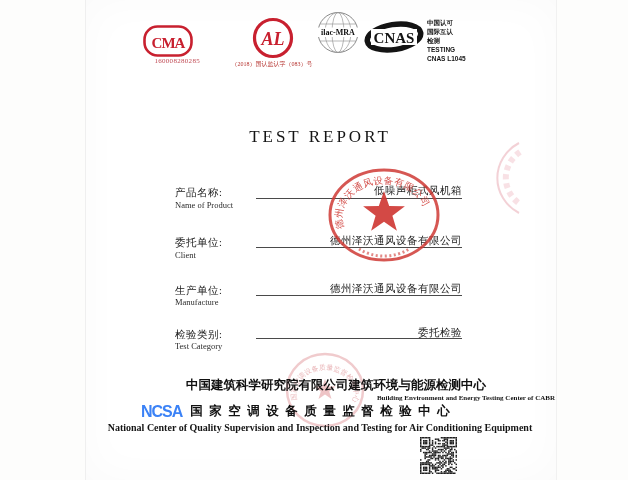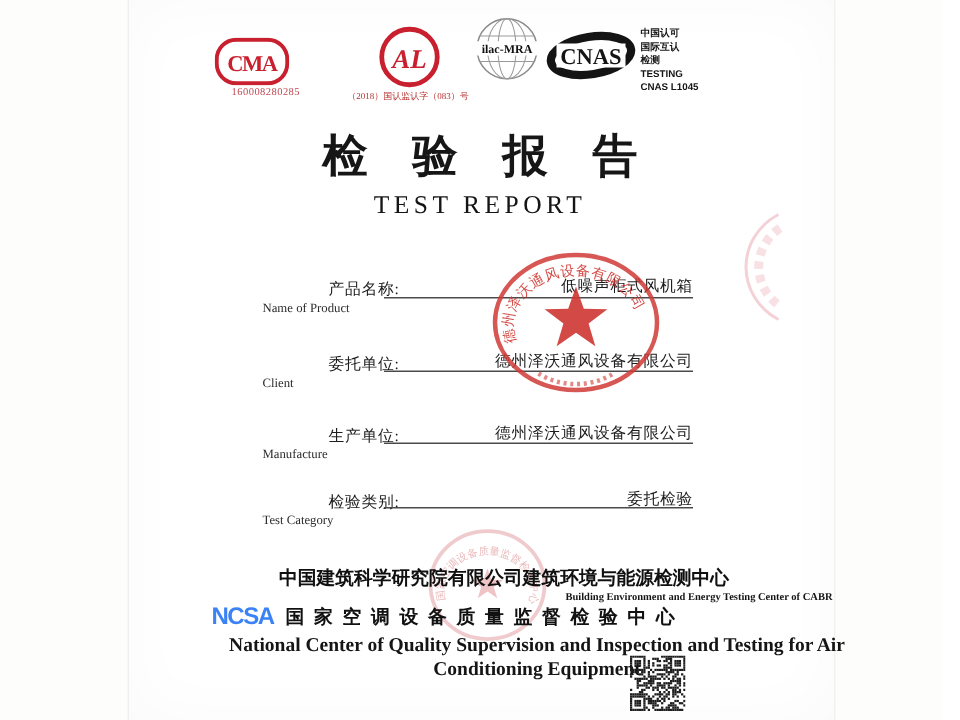--- a/index.html
+++ b/index.html
@@ -12,31 +12,31 @@
   
   .cma-num{left:136px;top:57px;width:64px;text-align:right;font-size:7px;color:#c04a54;letter-spacing:.3px;}
   .cal-cap{left:228px;top:60px;width:88px;text-align:center;font-size:6px;color:#b5322e;}
   .cnas-block{left:427px;top:18px;width:52px;font-size:6.5px;line-height:9px;font-weight:bold;color:#151515;white-space:nowrap;font-family:"Liberation Sans",sans-serif;}
   
   .title-cn{left:85px;top:84px;width:470px;text-align:center;font-size:30px;font-weight:bold;
             letter-spacing:30px;text-indent:30px;color:#161616;}
   .title-en{left:85px;top:127px;width:470px;text-align:center;font-size:17px;letter-spacing:3px;color:#141414;}
   .report-no{left:85px;top:151px;width:470px;text-align:center;font-size:9px;letter-spacing:1px;color:#222;}
   
-  .f-cn{left:175px;font-size:10.5px;letter-spacing:.5px;color:#1c1c1c;margin-left:44px;}
+  .f-cn{left:175px;font-size:10.5px;letter-spacing:.5px;color:#1c1c1c;}
   .f-en{left:175px;font-size:8.5px;color:#2b2b2b;}
   .f-line{left:256px;width:206px;height:1px;background:#4a4a4a;}
   .f-val{left:256px;width:206px;text-align:right;font-size:10.5px;color:#1c1c1c;letter-spacing:.5px;}
   
   .ft1{left:85px;top:377px;width:470px;text-align:center;font-size:12.5px;font-weight:bold;color:#101010;margin-left:16px;}
   .ft1en{left:85px;top:394px;width:470px;text-align:right;font-size:7px;font-weight:bold;color:#151515;}
   .ncsa{left:141px;top:403px;font-size:16px;font-weight:bold;color:#3b82f6;font-family:"Liberation Sans",sans-serif;letter-spacing:-1px;}
   .ft2{left:85px;top:403px;width:470px;text-align:center;font-size:12.5px;font-weight:bold;
        letter-spacing:6.5px;text-indent:6.5px;color:#111;}
-  .ft2en{left:85px;top:422px;width:470px;text-align:center;font-size:13px;font-weight:bold;color:#151515;margin-left:38px;}
+  .ft2en{left:85px;top:422px;width:470px;text-align:center;font-size:10px;font-weight:bold;color:#151515;}
   svg text{font-family:"Liberation Serif","DejaVu Serif",serif;}
 </style>
 </head>
 <body>
 
 <div id="canvas">
   <div id="scan" class="abs"></div>
 
   <svg class="abs" style="left:143px;top:25px" width="50" height="32" viewBox="0 0 50 32">
     <rect x="1.5" y="1.5" width="47" height="29" rx="13" fill="none" stroke="#c8202f" stroke-width="2.6"></rect>
@@ -66,21 +66,20 @@
   </svg>
 
   <div class="abs cnas-block">
     <div>中国认可</div>
     <div>国际互认</div>
     <div>检测</div>
     <div>TESTING</div>
     <div>CNAS L1045</div>
   </div>
 
-  <div class="abs title-cn">检验报告</div>
   <div class="abs title-en">TEST REPORT</div>
 
   <div class="abs f-val" style="top:184px">低噪声柜式风机箱</div>
   <div class="abs f-cn" style="top:186px">产品名称:</div>
   <div class="abs f-line" style="top:198px"></div>
   <div class="abs f-en" style="top:200px">Name of Product</div>
 
   <div class="abs f-val" style="top:234px">德州泽沃通风设备有限公司</div>
   <div class="abs f-cn" style="top:236px">委托单位:</div>
   <div class="abs f-line" style="top:247px"></div>

